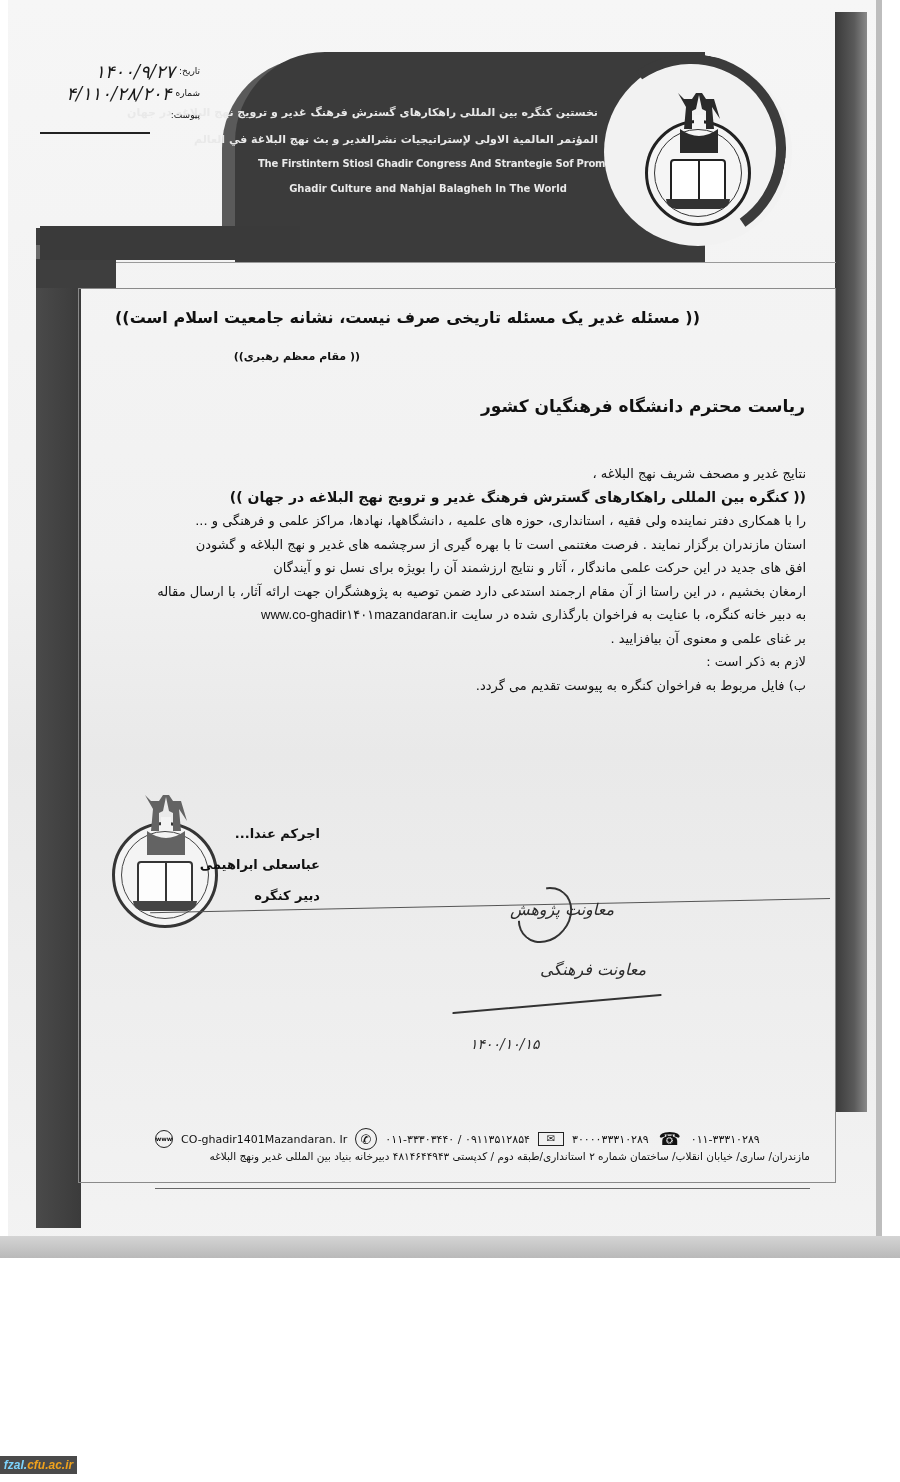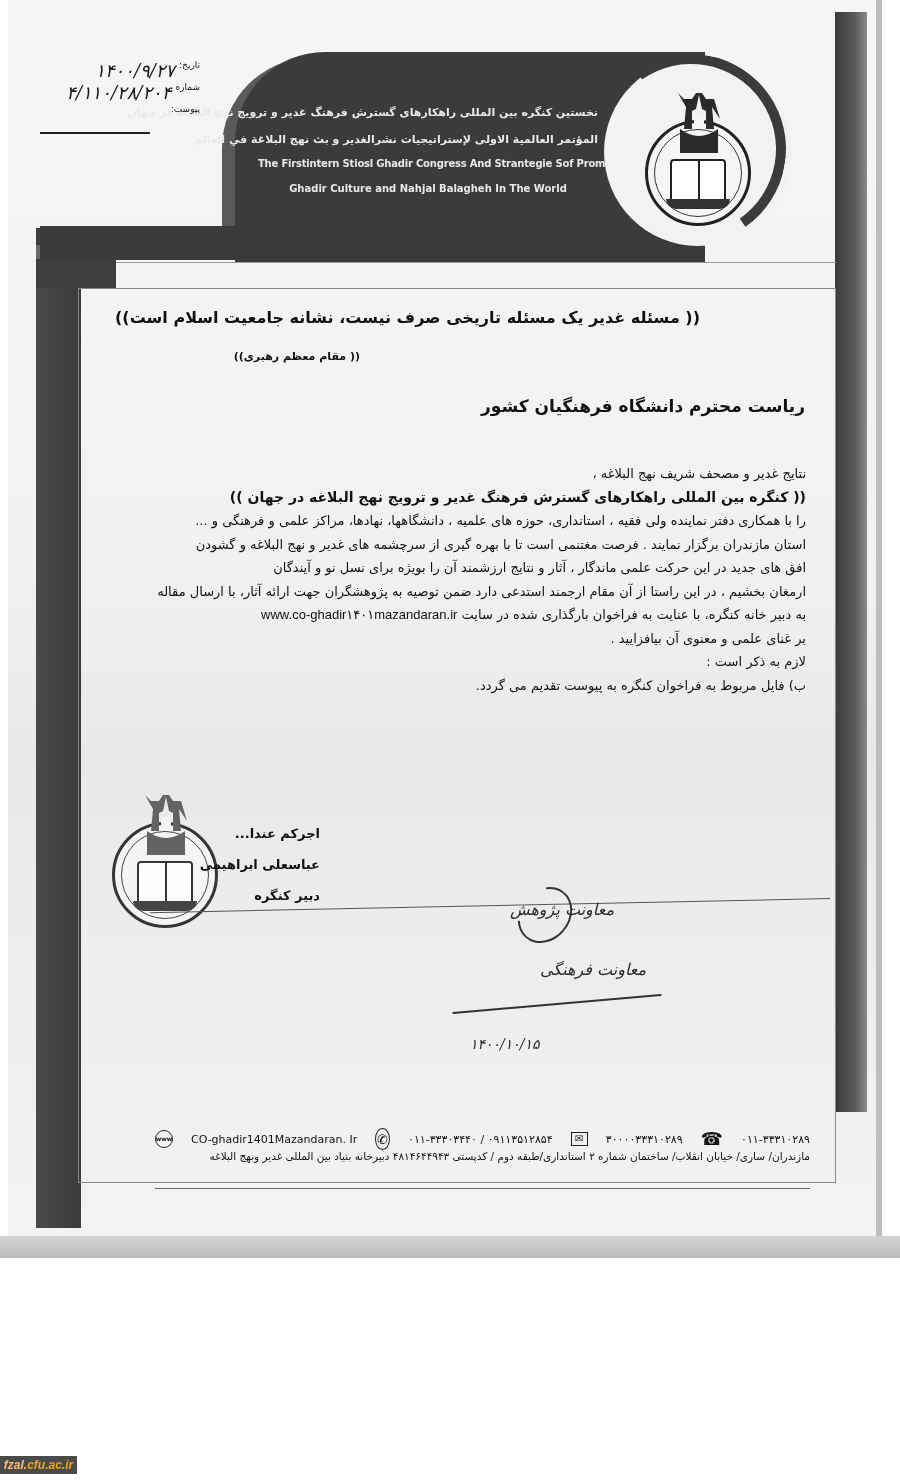--- a/index.html
+++ b/index.html
@@ -92,21 +92,21 @@
       position: absolute; left: 18px; top: 76px; width: 64px; height: 10px; background: #333; border-radius: 0 0 30px 30px;
     }
     .emblem .figures {
       position: absolute; left: 26px; top: -34px; width: 50px; height: 64px;
     }
     .emblem-top { left: 645px; top: 120px; }
     .emblem-bottom { left: 112px; top: 822px; opacity: 0.9; }
 
     
     .meta { position: absolute; left: 40px; top: 60px; width: 160px; }
-    .meta-row { display: flex; justify-content: flex-end; height: 22px; }
+    .meta-row { display: flex; align-items: center; justify-content: flex-end; height: 22px; }
     .meta-label { font-size: 9px; margin-left: 4px; direction: rtl; }
     .meta-val { font-family: "DejaVu Serif", serif; font-size: 18px; direction: rtl; font-style: italic; color: #1a1a1a; }
     .meta-line { width: 110px; height: 2px; background: #222; margin-top: 6px; margin-right: 20px; }
 
     
     .rtl { direction: rtl; text-align: right; }
     .quote { position: absolute; left: 180px; top: 308px; width: 520px; font-size: 16px; font-weight: bold; white-space: nowrap; }
     .quote-src { position: absolute; left: 180px; top: 350px; width: 180px; font-size: 11px; font-weight: bold; }
     .addressee { position: absolute; left: 470px; top: 396px; width: 335px; font-size: 17px; font-weight: bold; white-space: nowrap; }
     .body-text { position: absolute; left: 102px; top: 462px; width: 704px; font-size: 13px; line-height: 23.5px; }
@@ -119,40 +119,40 @@
     .sig-line { position: absolute; left: 150px; top: 898px; width: 680px; height: 1px; background: #555; transform: rotate(-1.2deg); transform-origin: right; }
     .scribble { position: absolute; font-family: "DejaVu Serif", serif; font-style: italic; color: #2a2a2a; direction: rtl; }
     .scribble-1 { left: 510px; top: 900px; font-size: 16px; }
     .scribble-2 { left: 540px; top: 960px; font-size: 16px; text-align: center; }
     .scribble-date { left: 470px; top: 1036px; font-size: 14px; }
     .hand-line { position: absolute; left: 452px; top: 1003px; width: 210px; height: 2px; background: #333; transform: rotate(-5deg); border-radius: 2px; }
     .signature-loop { position: absolute; left: 520px; top: 885px; width: 50px; height: 60px; border: 2px solid #333; border-radius: 50% 50% 50% 50%; transform: rotate(40deg); border-left-color: transparent; }
 
     
     .footer { position: absolute; left: 155px; top: 1128px; width: 655px; font-size: 11px; }
-    .footer-row1 { display: flex; align-items: center; gap: 18px; height: 22px; white-space: nowrap; }
+    .footer-row1 { display: flex; align-items: center; gap: 8px; height: 22px; white-space: nowrap; }
     .footer-row2 { direction: rtl; text-align: right; white-space: nowrap; height: 18px; font-size: 10.5px; }
     .footer-line { position: absolute; left: 155px; top: 1188px; width: 655px; height: 1px; background: #666; }
     .ic {
       display: inline-flex; align-items: center; justify-content: center;
       width: 18px; height: 18px; font-size: 12px; line-height: 1;
     }
     .ic-www { border: 1.5px solid #222; border-radius: 50%; font-size: 6px; font-weight: bold; }
     .ic-phone { border: 1.5px solid #222; border-radius: 50%; width: 22px; height: 22px; font-size: 13px; }
     .ic-mail { width: 26px; height: 14px; border: 1.5px solid #222; font-size: 10px; }
     .ic-fax { width: 26px; height: 22px; font-size: 18px; }
     .footer-num { direction: ltr; font-family: "DejaVu Sans", sans-serif; }
 
     
     .wm {
       position: absolute; left: 0; top: 1456px; width: 77px; height: 18px;
       background: #4a4a4a; color: #f0a21c; font-size: 12px; font-weight: bold; font-style: italic;
       display: flex; align-items: center; justify-content: center; font-family: "Liberation Sans", sans-serif;
     }
-    .wm .w1 { color: #fdba74; }
+    .wm .w1 { color: #7dd3fc; }
   </style>
 </head>
 <body>
 
 <div class="sheet"></div>
 <div class="sheet-shadow"></div>
 <div class="right-strip"></div>
 <div class="left-strip"></div>
 <div class="left-strip-top"></div>
 <div class="left-strip-band"></div>

